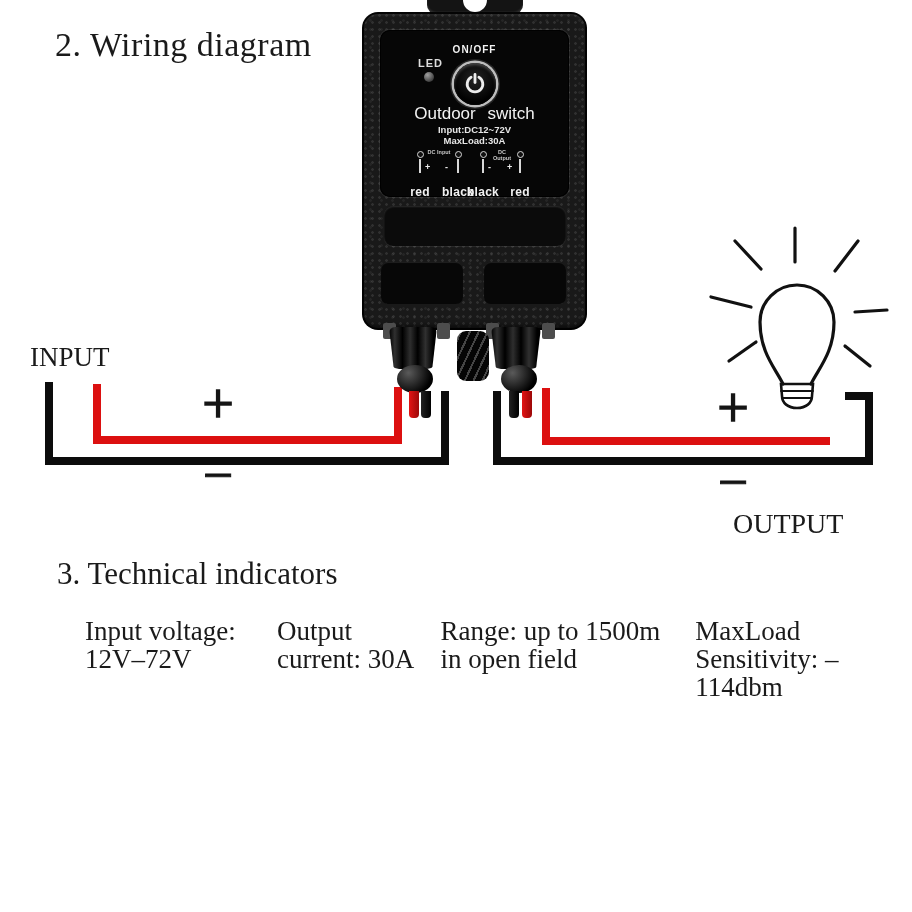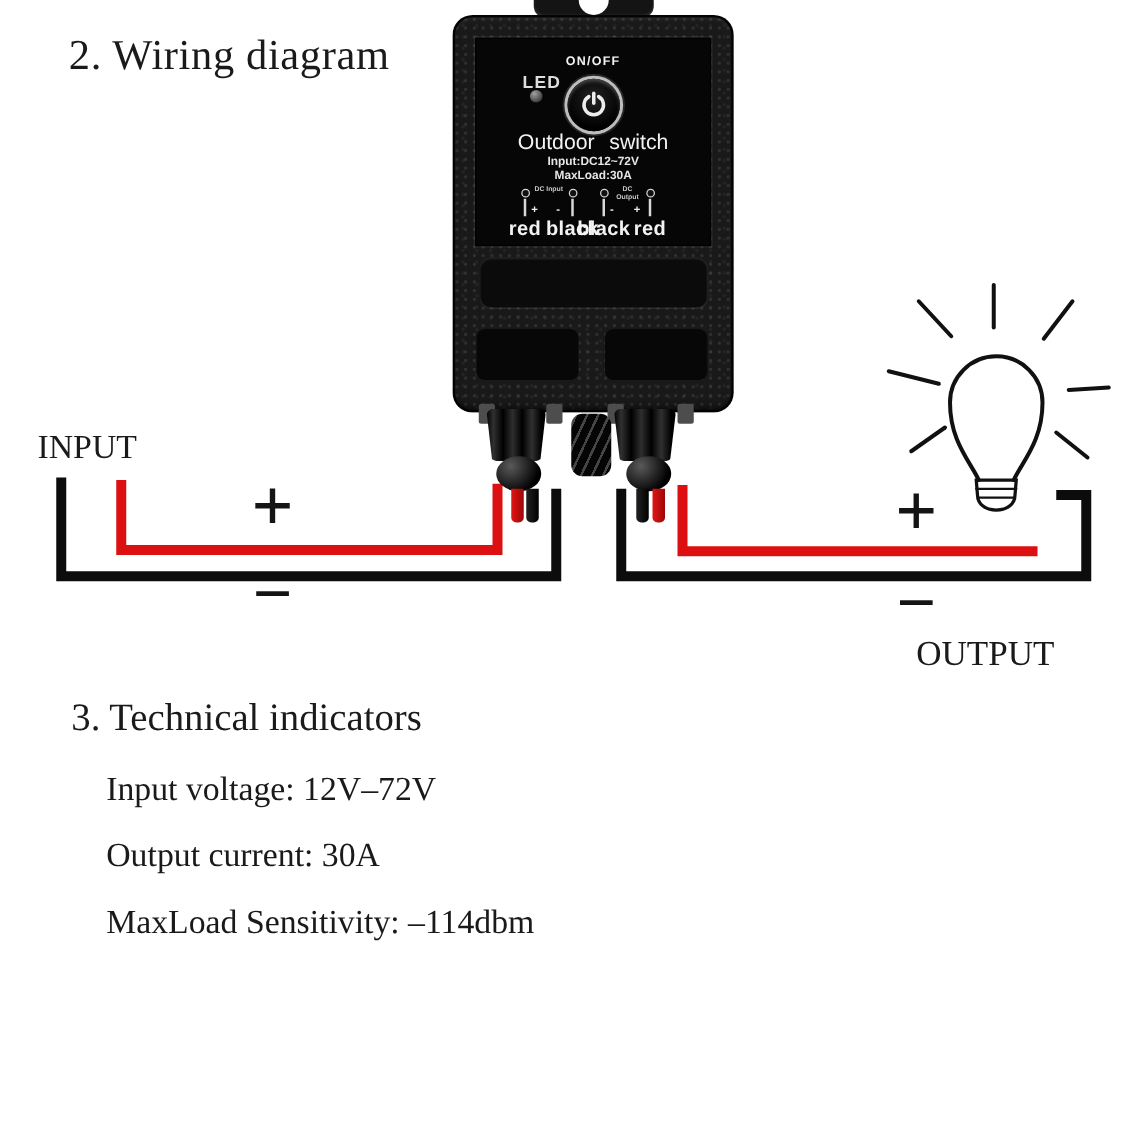--- a/index.html
+++ b/index.html
@@ -5,58 +5,58 @@
   html,body{margin:0;padding:0;background:#ffffff;}
   .canvas{position:relative;width:912px;height:912px;background:#fff;overflow:hidden;
           font-family:"Liberation Serif", serif;color:#1a1a1a;}
   .abs{position:absolute;}
 
   
   .h-wiring{left:55px;top:26px;font-size:34px;letter-spacing:.5px;}
   .h-tech{left:57px;top:556px;font-size:31px;}
   .lbl-input{left:30px;top:342px;font-size:27px;}
   .lbl-output{left:733px;top:508px;font-size:28px;}
-  .specs{left:85px;top:617px;display:flex;flex-direction:column;gap:25px;
+  .specs{left:85px;top:617px;display:flex;flex-direction:row;gap:25px;
          font-size:27px;line-height:28px;}
 
   
   .wires-svg{left:0;top:0;z-index:1;}
 
   
   .device{left:362px;top:0;width:226px;height:420px;z-index:2;}
   .tab{left:65px;top:0;width:96px;height:14px;background:#141414;
        border-radius:0 0 9px 9px;box-shadow:inset 0 -2px 2px rgba(255,255,255,.12);}
   .tab-hole{left:36px;top:0;width:24px;height:12px;background:#fff;border-radius:0 0 12px 12px;}
   .case{left:0;top:12px;width:225px;height:318px;border-radius:16px;
         background-color:#191919;
         background-image:radial-gradient(circle, rgba(255,255,255,.10) 1px, transparent 1.6px),
                          radial-gradient(circle, rgba(255,255,255,.05) 1px, transparent 1.6px);
         background-size:7px 7px,11px 9px;background-position:0 0,3px 4px;
         box-shadow:inset 0 0 0 2px rgba(0,0,0,.9), inset 0 0 12px rgba(255,255,255,.05),
                    inset 0 3px 3px rgba(255,255,255,.08), inset 0 -4px 5px rgba(0,0,0,.8);}
-  .face{left:18px;top:18px;width:189px;height:167px;background:#060606;border-radius:0;
+  .face{left:18px;top:18px;width:189px;height:167px;background:#060606;border-radius:10px;
         box-shadow:0 0 0 1px rgba(255,255,255,.07), inset 0 0 0 1px #000;
         font-family:"Liberation Sans", sans-serif;color:#f2f2f2;}
   .onoff{left:50%;transform:translateX(-50%);top:14px;font-size:10px;font-weight:bold;letter-spacing:1px;}
-  .led-label{left:38px;top:27px;font-size:14px;font-weight:bold;color:#ddd;letter-spacing:1px;}
+  .led-label{left:38px;top:27px;font-size:11px;font-weight:bold;color:#ddd;letter-spacing:1px;}
   .led-dot{left:44px;top:42px;width:10px;height:10px;border-radius:50%;
            background:radial-gradient(circle at 35% 30%, #a0a0a0, #3c3c3c 75%);}
   .power-btn{left:74px;top:33px;width:42px;height:42px;border-radius:50%;
              background:radial-gradient(circle at 50% 38%, #242424 0%, #000 70%);
              box-shadow:0 0 0 2.5px #bdbdbd, 0 0 0 4px #262626, inset 0 2px 3px rgba(255,255,255,.25);
              display:flex;align-items:center;justify-content:center;}
   .dev-name{left:0;top:74px;width:100%;text-align:center;font-size:17px;font-weight:normal;word-spacing:7px;}
   .dev-rating{left:0;top:94px;width:100%;text-align:center;font-size:9.5px;font-weight:bold;color:#e6e6e6;}
   .dev-load{left:0;top:105px;width:100%;text-align:center;font-size:9.5px;font-weight:bold;color:#e6e6e6;}
   .terminal{top:121px;width:44px;display:flex;flex-direction:column;align-items:center;}
   .t-circle{width:5px;height:5px;border:1.5px solid #d6d6d6;border-radius:50%;background:#111;}
   .t-stem{width:2.5px;height:14px;background:#d8d8d8;margin-top:1px;}
   .t-sign{position:absolute;top:11px;font-size:9px;font-weight:bold;color:#eee;}
   .t-sign.right{left:27px;} .t-sign.left{left:9px;}
-  .t-wire{margin-top:2px;font-size:16px;font-weight:bold;letter-spacing:.3px;}
+  .t-wire{margin-top:12px;font-size:12px;font-weight:bold;letter-spacing:.3px;}
   .dc-label{top:119px;font-size:5.5px;line-height:6px;color:#c8c8c8;text-align:center;font-weight:bold;}
   .bar{left:22px;top:194px;width:182px;height:40px;background:#0b0b0b;border-radius:9px;
        box-shadow:inset 0 1px 2px rgba(255,255,255,.14), 0 1px 1px rgba(255,255,255,.08);}
   .patch{top:250px;width:82px;height:42px;background:#070707;border-radius:7px;
          box-shadow:inset 0 1px 1px rgba(255,255,255,.1);}
   .patch.p-left{left:19px;} .patch.p-right{left:122px;}
   .flange{top:323px;width:13px;height:16px;background:#4d4d4d;border-radius:2px;}
   .gland-nut{top:327px;height:42px;border-radius:6px 6px 10px 10px;
              background:linear-gradient(90deg,#000 0%,#303030 12%,#000 28%,#2e2e2e 44%,#000 60%,#303030 76%,#000 92%);
              clip-path:polygon(0 0,100% 0,90% 100%,10% 100%);}
@@ -170,16 +170,17 @@
     <div class="abs stub red" style="left:47px;"></div>
     <div class="abs stub black" style="left:59px;"></div>
     <div class="abs stub black" style="left:147px;"></div>
     <div class="abs stub red" style="left:160px;"></div>
   </div>
 
   <div class="abs h-tech">3. Technical indicators</div>
   <div class="abs specs">
     <div>Input voltage: 12V–72V</div>
     <div>Output current: 30A</div>
+    <div>Range: up to 1500m in open field</div>
     <div>MaxLoad Sensitivity: –114dbm</div>
   </div>
 
 </div>
 
 </body></html>

